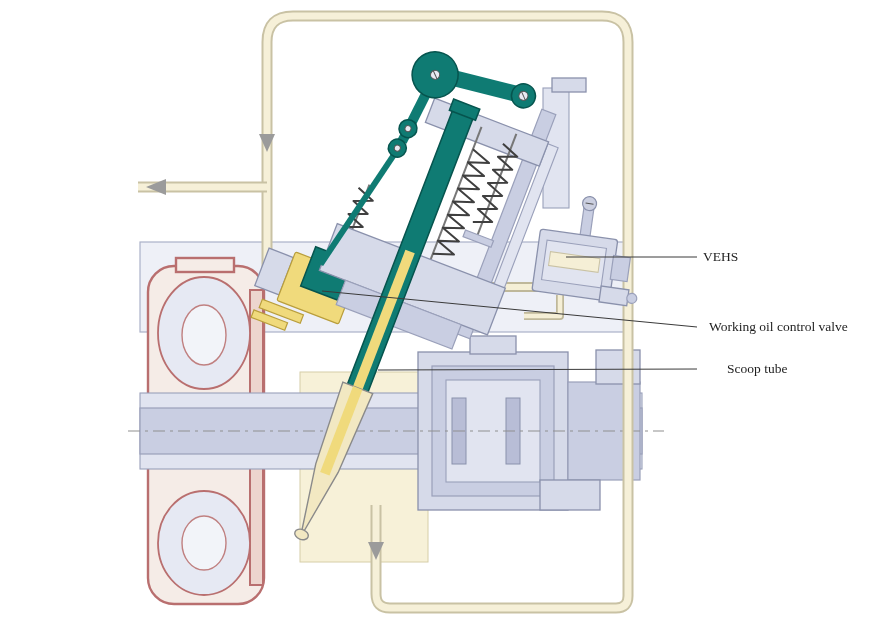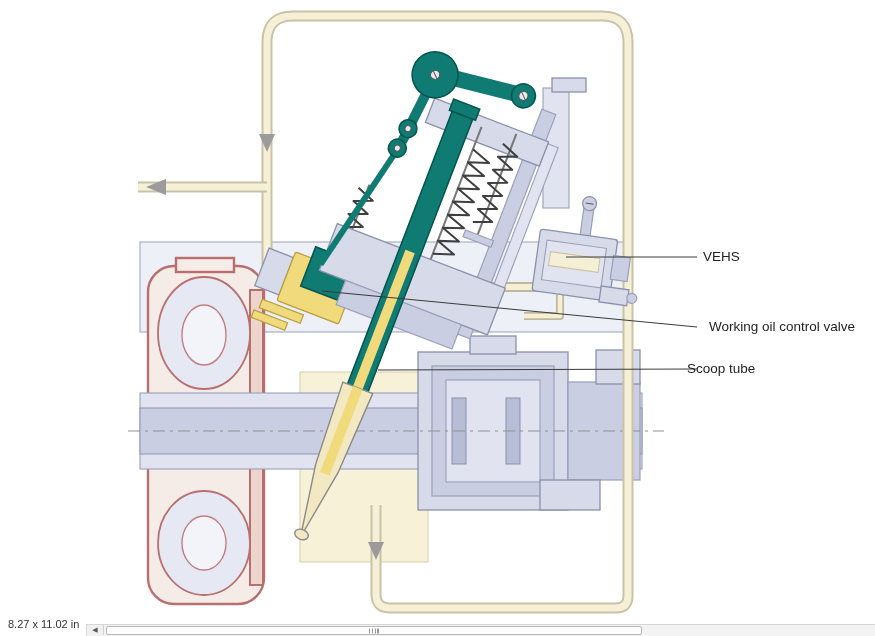--- a/index.html
+++ b/index.html
@@ -25,21 +25,21 @@
   .redIn2{fill:#F2F4F9;stroke:#C08080;stroke-width:1.4;}
   .spring{fill:none;stroke:#3f3f3f;stroke-width:2;stroke-linejoin:round;}
   .rod{stroke:#777;stroke-width:2;}
   .arrow{fill:#9B9B9B;stroke:none;}
   .leader{stroke:#3a3a3a;stroke-width:1;}
   .screw{fill:#E8EAF2;stroke:#555;stroke-width:1;}
   .screwx{stroke:#555;stroke-width:1;}
   .dashcl{stroke:#8f8f8f;stroke-width:1.2;stroke-dasharray:12 5 3 5;}
   
   .labels{position:absolute;inset:0;pointer-events:none;}
-  .lbl{position:absolute;font-size:13.5px;color:#1E1E1E;white-space:nowrap;}
+  .lbl{position:absolute;font-size:13.5px;color:#1E1E1E;white-space:nowrap;font-family:Liberation Serif, serif;}
   
   .statusbar{position:absolute;left:0;right:0;bottom:0;height:20px;background:#fff;
              font-size:11px;color:#333;}
   .pagesize{position:absolute;left:8px;top:2px;}
   .hscroll{position:absolute;left:86px;right:0;bottom:0;height:11px;display:flex;
            border-top:1px solid #d7d7d7;border-left:1px solid #d7d7d7;background:#f3f3f3;}
   .scroll-btn{width:16px;height:10px;background:#f0f0f0;border-right:1px solid #d0d0d0;
               font-size:7px;line-height:10px;text-align:center;color:#555;cursor:pointer;}
   .scroll-track{flex:1;position:relative;background:#f3f3f3;}
   .scroll-thumb{position:absolute;left:2px;width:534px;top:1px;bottom:1px;background:#fdfdfd;
@@ -169,30 +169,17 @@
     <g>
       <line class="leader" x1="566" y1="257" x2="697" y2="257"></line>
       <line class="leader" x1="322" y1="291" x2="697" y2="327"></line>
       <line class="leader" x1="378" y1="370" x2="697" y2="369"></line>
     </g>
   </svg>
 
   <div class="labels">
     <span class="lbl" style="left:703px;top:249px;">VEHS</span>
     <span class="lbl" style="left:709px;top:319px;">Working oil control valve</span>
-    <span class="lbl" style="left:687px;top:361px;">Scoop tube</span>
+    <span class="lbl" style="left:727px;top:361px;">Scoop tube</span>
   </div>
 
-  <div class="statusbar">
-    <span class="pagesize">8.27 x 11.02 in</span>
-    <div class="hscroll">
-      <div class="scroll-btn">
-        <span>◀</span>
-      </div>
-      <div class="scroll-track">
-        <div class="scroll-thumb">
-          <div class="grip"></div>
-        </div>
-      </div>
-    </div>
-  </div>
 
 </div>
 
 </body></html>

